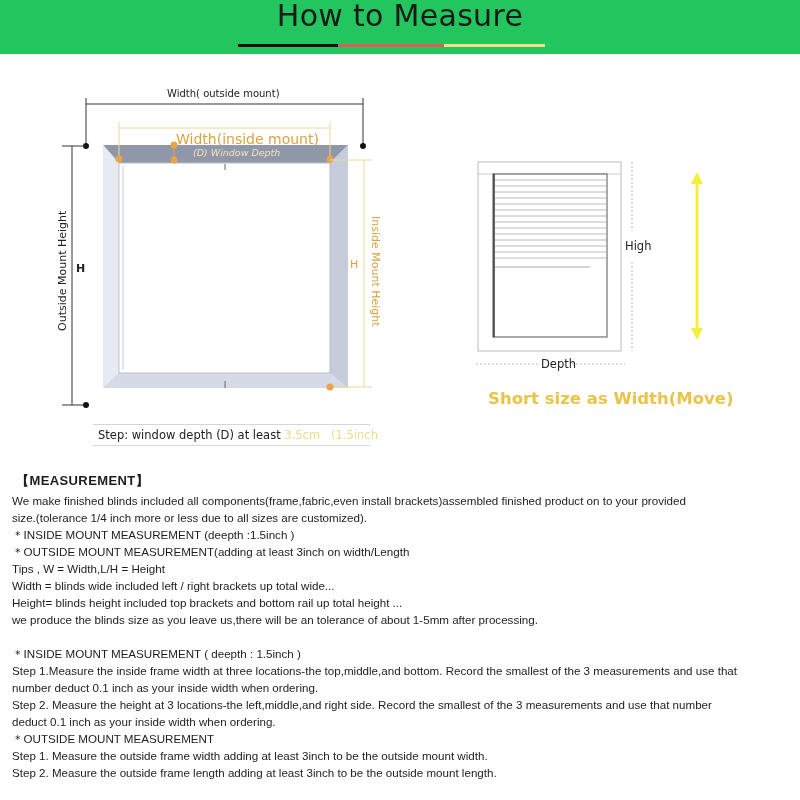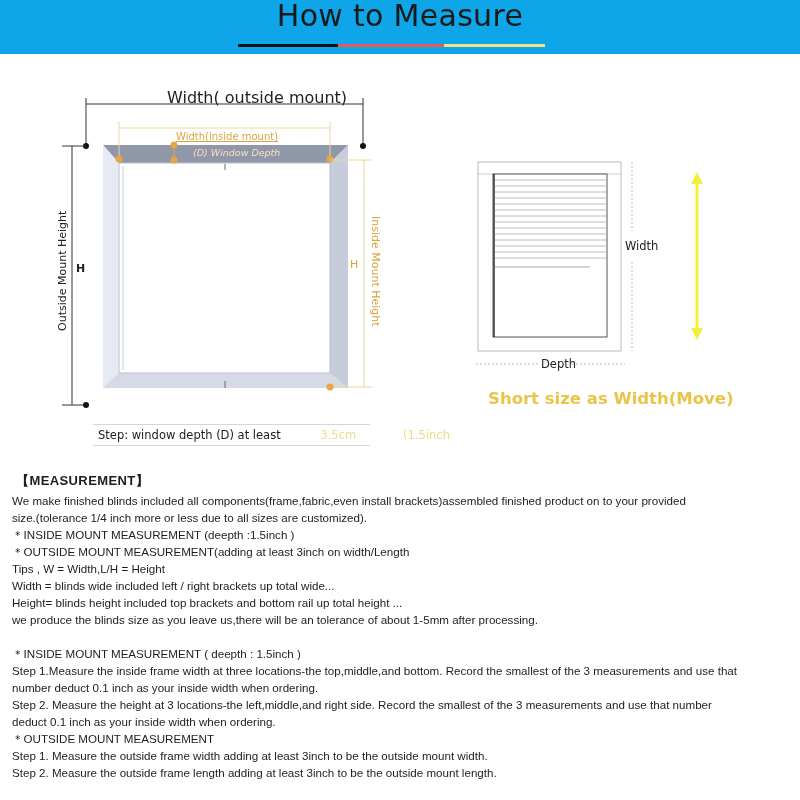--- a/index.html
+++ b/index.html
@@ -1,24 +1,24 @@
 <!DOCTYPE html>
 <html><head>
   <meta charset="utf-8">
   <style>
     html, body { margin:0; padding:0; }
     body { width:800px; height:800px; background:#ffffff; position:relative; overflow:hidden; font-family:"DejaVu Sans", sans-serif; color:#222; }
-    .header { position:absolute; left:0; top:0; width:800px; height:54px; background:#0ea5e9; }
+    .header { position:absolute; left:0; top:0; width:800px; height:54px; background:#22c55e; }
     .title { position:absolute; left:0; top:-2px; width:800px; text-align:center; font-size:30px; color:#1a1a1a; font-family:"DejaVu Sans", sans-serif; letter-spacing:0.3px; }
     .uline { position:absolute; top:44px; height:3px; }
     .abs { position:absolute; }
     .lbl { position:absolute; font-size:11px; color:#222; white-space:nowrap; }
     .gold { color:#d9a441; }
     .tips { position:absolute; left:93px; top:424px; width:272px; height:20px; border-top:1px solid #d6d6d6; border-bottom:1px solid #d6d6d6; font-size:11.5px; line-height:20px; padding-left:5px; color:#222; white-space:nowrap; }
-    .tips .y { color:#ebdc8c;margin-left:36px; }
+    .tips .y { color:#ebdc8c; }
     .short { position:absolute; left:488px; top:389px; font-size:16.5px; font-weight:bold; color:#eac448; white-space:nowrap; font-family:"DejaVu Sans", sans-serif;text-align:center; }
     .text { position:absolute; left:12px; top:472px; width:790px; font-size:11.6px; line-height:17px; color:#1d1d1d; font-family:"Liberation Sans", sans-serif; }
     .text .h { font-weight:bold; font-size:13px; margin-bottom:3px; margin-left:4px; letter-spacing:0.4px; }
     .text .ln { white-space:nowrap; }
     .gap { height:17px; }
   </style>
 </head>
 <body>
 
 <div class="header">
@@ -65,22 +65,22 @@
     <circle cx="174" cy="145" r="3.5" fill="#e8a447"></circle>
     <circle cx="174" cy="160" r="3.5" fill="#e8a447"></circle>
     <line x1="174" y1="145" x2="174" y2="160" stroke="#e8a447" stroke-width="1"></line>
 
     <line x1="330" y1="160" x2="372" y2="160" stroke="#e8d89a" stroke-width="1"></line>
     <line x1="330" y1="387" x2="372" y2="387" stroke="#e8d89a" stroke-width="1"></line>
     <line x1="364" y1="160" x2="364" y2="387" stroke="#e8d89a" stroke-width="1"></line>
     <circle cx="330" cy="387" r="3.5" fill="#e8a447"></circle>
   </svg>
 
-  <div class="lbl" style="left:167px;top:88px;font-size:16px;">Width( outside mount)</div>
-  <div class="lbl gold" style="left:176px;top:131px;font-size:10px;text-decoration:underline;">Width(inside mount)</div>
+  <div class="lbl" style="left:167px;top:88px;font-size:10px;">Width( outside mount)</div>
+  <div class="lbl gold" style="left:176px;top:131px;font-size:14px;">Width(inside mount)</div>
   <div class="lbl" style="left:193px;top:147px;font-size:9.5px;color:#f3e3c0;font-style:italic;">(D) Window Depth</div>
   <div class="lbl" style="left:56px;top:206px;font-size:11px;writing-mode:vertical-rl;transform:rotate(180deg);transform-origin:center;height:130px;text-align:center;">Outside Mount  Height</div>
   <div class="lbl" style="left:76px;top:262px;font-size:11px;font-weight:bold;">H</div>
   <div class="lbl gold" style="left:369px;top:206px;font-size:11px;writing-mode:vertical-rl;height:130px;text-align:center;">Inside Mount   Height</div>
   <div class="lbl gold" style="left:350px;top:258px;font-size:11px;">H</div>
 
   <div class="tips"><span>Step:</span><span> window depth (D) at least </span><span class="y">3.5cm</span>&nbsp;&nbsp;&nbsp;<span class="y">(1.5inch</span></div>
 </div>
 
 <div>
@@ -108,21 +108,21 @@
     <line x1="495" y1="267" x2="590" y2="267" stroke="#aaa" stroke-width="1"></line>
     <line x1="632" y1="162" x2="632" y2="231" stroke="#bbb" stroke-width="1" stroke-dasharray="2,2"></line>
     <line x1="632" y1="262" x2="632" y2="351" stroke="#bbb" stroke-width="1" stroke-dasharray="2,2"></line>
     <line x1="476" y1="364" x2="540" y2="364" stroke="#bbb" stroke-width="1" stroke-dasharray="2,2"></line>
     <line x1="572" y1="364" x2="625" y2="364" stroke="#bbb" stroke-width="1" stroke-dasharray="2,2"></line>
 
     <line x1="697" y1="178" x2="697" y2="333" stroke="#f2f03a" stroke-width="3"></line>
     <polygon points="697,172 691,184 703,184" fill="#f2f03a"></polygon>
     <polygon points="697,340 691,328 703,328" fill="#f2f03a"></polygon>
   </svg>
-  <div class="lbl" style="left:625px;top:239px;font-size:11.5px;">Width</div>
+  <div class="lbl" style="left:625px;top:239px;font-size:11.5px;">High</div>
   <div class="lbl" style="left:541px;top:357px;font-size:11.5px;">Depth</div>
   <div class="short">Short size as Width(Move)</div>
 </div>
 
 <div class="text">
   <div class="h">【MEASUREMENT】</div>
   <div class="ln">We make finished blinds included all components(frame,fabric,even install brackets)assembled finished product on to your provided</div>
   <div class="ln">size.(tolerance 1/4 inch more or less due to all sizes are customized).</div>
   <div class="ln">＊INSIDE MOUNT MEASUREMENT (deepth :1.5inch )</div>
   <div class="ln">＊OUTSIDE MOUNT MEASUREMENT(adding at least 3inch on width/Length</div>

